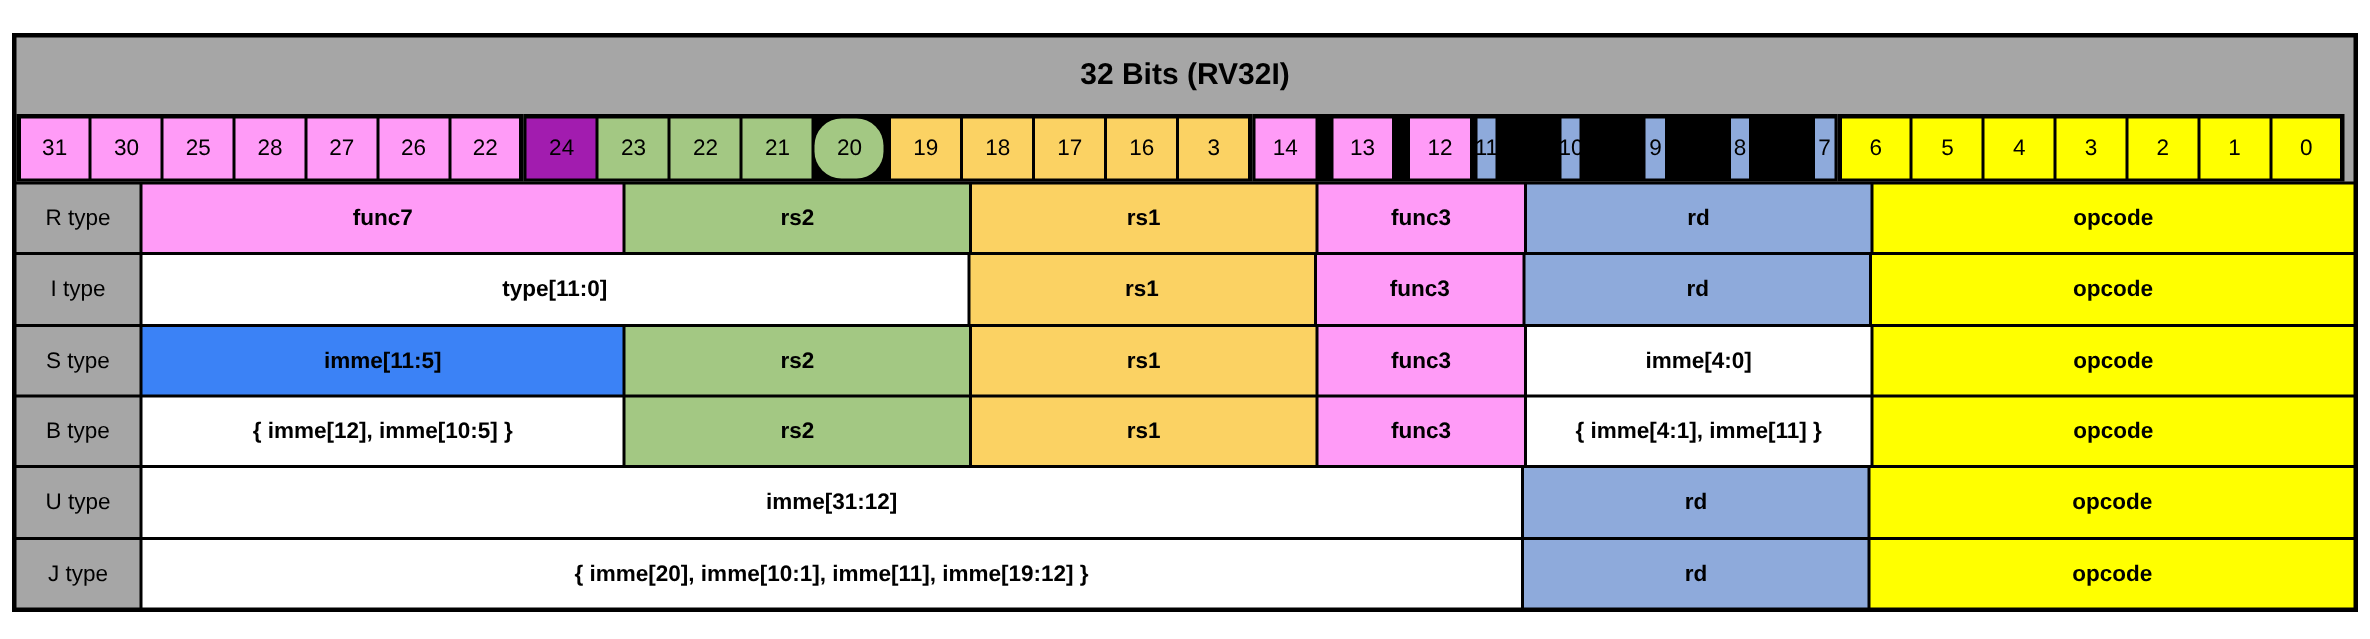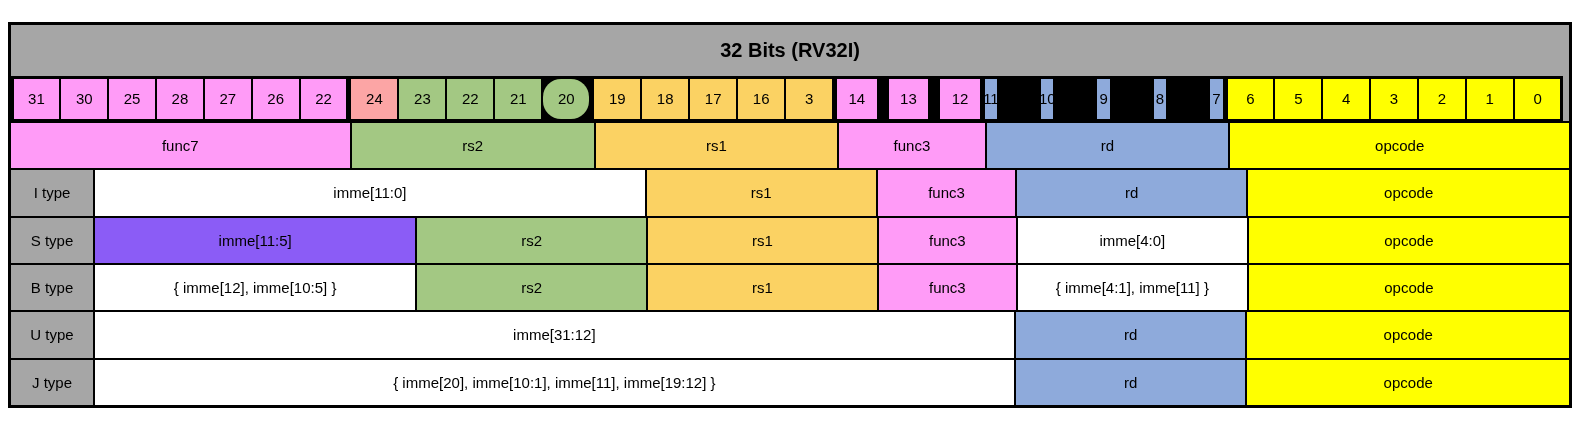--- a/index.html
+++ b/index.html
@@ -14,42 +14,42 @@
   .hdr-right{flex:1;display:flex;flex-direction:column;min-width:0;}
   .title{height:51px;flex:none;display:flex;align-items:center;justify-content:center;
          font-size:20px;font-weight:bold;}
   .bitstrip{flex:1;display:flex;padding-right:6px;min-width:0;}
   .bit-group{display:flex;background:#000;padding:2.5px;gap:2px;flex-basis:0;min-width:0;}
   .bit{flex:1;display:flex;align-items:center;justify-content:center;font-size:15px;min-width:0;}
   .row{display:flex;gap:2px;flex:1;min-height:0;}
   .row-label{width:82px;flex:none;display:flex;align-items:center;justify-content:center;
              font-size:15px;}
   .field{flex-basis:0;min-width:0;display:flex;align-items:center;justify-content:center;
-         font-size:15px;white-space:nowrap;overflow:hidden;}
+         font-size:15px;white-space:nowrap;overflow:hidden;font-weight:bold;}
 </style>
 </head>
 <body>
 
 <div id="page">
   <div id="tbl">
     <div class="hdr-row">
       <div class="hdr-right" id="hdr-right" style="background: rgb(166, 166, 166);">
         <div class="title">32 Bits (RV32I)</div>
         <div class="bitstrip" id="bitstrip">
             <div class="bit-group" style="flex-grow: 7;">
               <div class="bit" style="background: rgb(255, 155, 247);">31</div>
               <div class="bit" style="background: rgb(255, 155, 247);">30</div>
               <div class="bit" style="background: rgb(255, 155, 247);">25</div>
               <div class="bit" style="background: rgb(255, 155, 247);">28</div>
               <div class="bit" style="background: rgb(255, 155, 247);">27</div>
               <div class="bit" style="background: rgb(255, 155, 247);">26</div>
               <div class="bit" style="background: rgb(255, 155, 247);">22</div>
             </div>
             <div class="bit-group" style="flex-grow: 5;">
-              <div class="bit" style="background: #fca5a5;">24</div>
+              <div class="bit" style="background: #a21caf;">24</div>
               <div class="bit" style="background: rgb(163, 200, 131);">23</div>
               <div class="bit" style="background: rgb(163, 200, 131);">22</div>
               <div class="bit" style="background: rgb(163, 200, 131);">21</div>
               <div class="bit" style="background: rgb(163, 200, 131); border-radius: 18px;">20</div>
             </div>
             <div class="bit-group" style="flex-grow: 5;">
               <div class="bit" style="background: rgb(251, 210, 99);">19</div>
               <div class="bit" style="background: rgb(251, 210, 99);">18</div>
               <div class="bit" style="background: rgb(251, 210, 99);">17</div>
               <div class="bit" style="background: rgb(251, 210, 99);">16</div>
@@ -74,38 +74,39 @@
               <div class="bit" style="background: rgb(255, 255, 0);">3</div>
               <div class="bit" style="background: rgb(255, 255, 0);">2</div>
               <div class="bit" style="background: rgb(255, 255, 0);">1</div>
               <div class="bit" style="background: rgb(255, 255, 0);">0</div>
             </div>
           </div>
       </div>
     </div>
 
   <div class="row">
+        <div class="row-label" style="background: rgb(166, 166, 166);">R type</div>
         <div class="field" style="flex-grow: 7; background: rgb(255, 155, 247);">func7</div>
         <div class="field" style="flex-grow: 5; background: rgb(163, 200, 131);">rs2</div>
         <div class="field" style="flex-grow: 5; background: rgb(251, 210, 99);">rs1</div>
         <div class="field" style="flex-grow: 3; background: rgb(255, 155, 247);">func3</div>
         <div class="field" style="flex-grow: 5; background: rgb(142, 170, 219);">rd</div>
         <div class="field" style="flex-grow: 7; background: rgb(255, 255, 0);">opcode</div>
       </div>
       <div class="row">
         <div class="row-label" style="background: rgb(166, 166, 166);">I type</div>
-        <div class="field" style="flex-grow: 12; background: rgb(255, 255, 255);">imme[11:0]</div>
+        <div class="field" style="flex-grow: 12; background: rgb(255, 255, 255);">type[11:0]</div>
         <div class="field" style="flex-grow: 5; background: rgb(251, 210, 99);">rs1</div>
         <div class="field" style="flex-grow: 3; background: rgb(255, 155, 247);">func3</div>
         <div class="field" style="flex-grow: 5; background: rgb(142, 170, 219);">rd</div>
         <div class="field" style="flex-grow: 7; background: rgb(255, 255, 0);">opcode</div>
       </div>
       <div class="row">
         <div class="row-label" style="background: rgb(166, 166, 166);">S type</div>
-        <div class="field" style="flex-grow: 7; background: #8b5cf6;">imme[11:5]</div>
+        <div class="field" style="flex-grow: 7; background: #3b82f6;">imme[11:5]</div>
         <div class="field" style="flex-grow: 5; background: rgb(163, 200, 131);">rs2</div>
         <div class="field" style="flex-grow: 5; background: rgb(251, 210, 99);">rs1</div>
         <div class="field" style="flex-grow: 3; background: rgb(255, 155, 247);">func3</div>
         <div class="field" style="flex-grow: 5; background: rgb(255, 255, 255);">imme[4:0]</div>
         <div class="field" style="flex-grow: 7; background: rgb(255, 255, 0);">opcode</div>
       </div>
       <div class="row">
         <div class="row-label" style="background: rgb(166, 166, 166);">B type</div>
         <div class="field" style="flex-grow: 7; background: rgb(255, 255, 255);">{ imme[12], imme[10:5] }</div>
         <div class="field" style="flex-grow: 5; background: rgb(163, 200, 131);">rs2</div>

